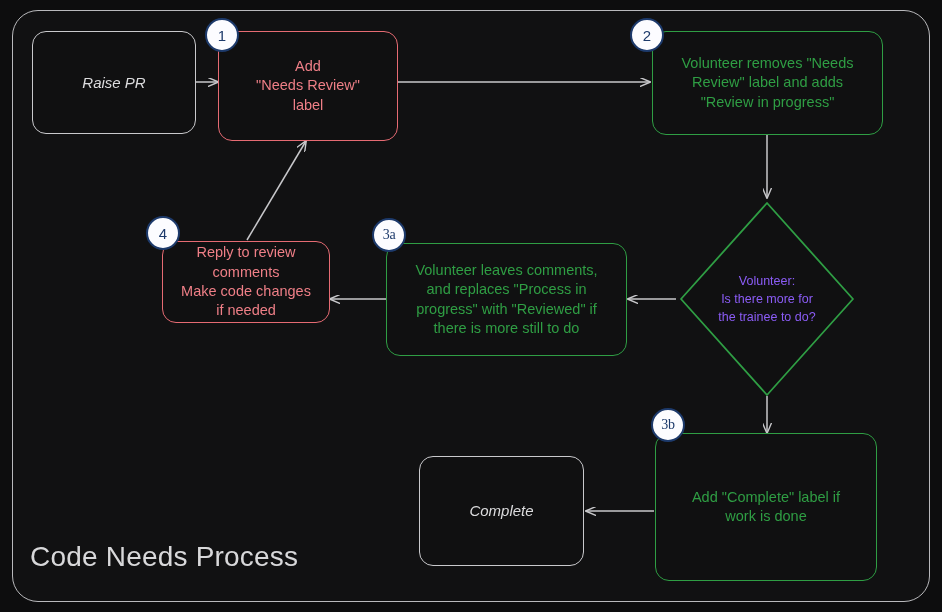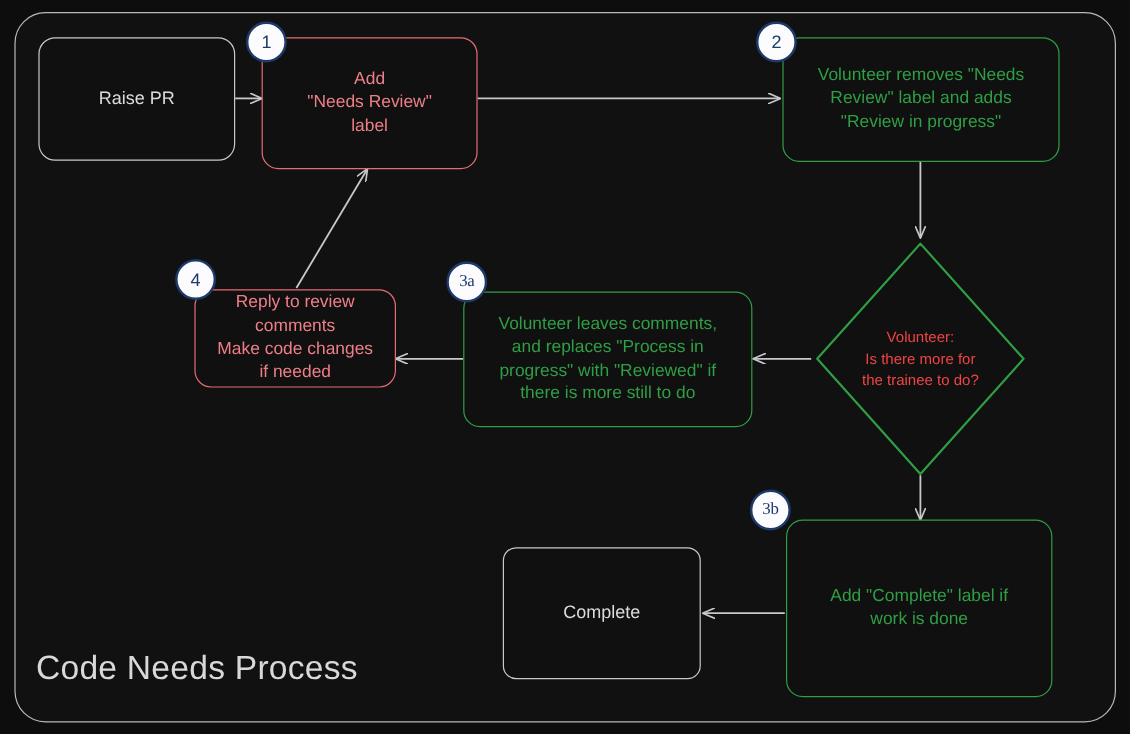--- a/index.html
+++ b/index.html
@@ -53,20 +53,21 @@
   }
   .node .label {
     display: block;
     padding: 0 10px;
     white-space: pre-line;
   }
   .node.neutral {
     border: 1.6px solid #c9c9cc;
     color: #dcdcde;
     font-size: 15px;
+    font-style: italic;
   }
   .node.red {
     border: 1.7px solid #e66b73;
     color: #ef7f87;
     font-size: 14.5px;
   }
   .node.green {
     border: 1.7px solid #2f9e44;
     color: #2f9e44;
     font-size: 14.5px;
@@ -86,21 +87,21 @@
   #decision .dtext {
     position: absolute;
     left: 0;
     top: 0;
     width: 178px;
     height: 198px;
     display: flex;
     align-items: center;
     justify-content: center;
     text-align: center;
-    color: #ef4444;
+    color: #8b5cf6;
     font-size: 12.5px;
     line-height: 1.45;
     white-space: pre-line;
   }
   
   .badge {
     position: absolute;
     width: 30px;
     height: 30px;
     border-radius: 50%;
@@ -196,21 +197,21 @@
 comments
 Make code changes
 if needed</span>
   </div>
   <div class="badge" style="left:146px; top:216px;">4</div>
 
   <div class="node green" style="left:655px; top:433px; width:222px; height:148px;">
     <span class="label">Add "Complete" label if
 work is done</span>
   </div>
-  <div class="badge wide" style="left:625px; top:408px;">3b</div>
-
-  <div class="node neutral" style="left:419px; top:456px; width:165px; height:110px;border-radius:11px;">
+  <div class="badge wide" style="left:651px; top:408px;">3b</div>
+
+  <div class="node neutral" style="left:419px; top:456px; width:165px; height:110px;">
     <span class="label">Complete</span>
   </div>
 
   <div id="title">Code Needs Process</div>
 
 </div>
 
 </body></html>

